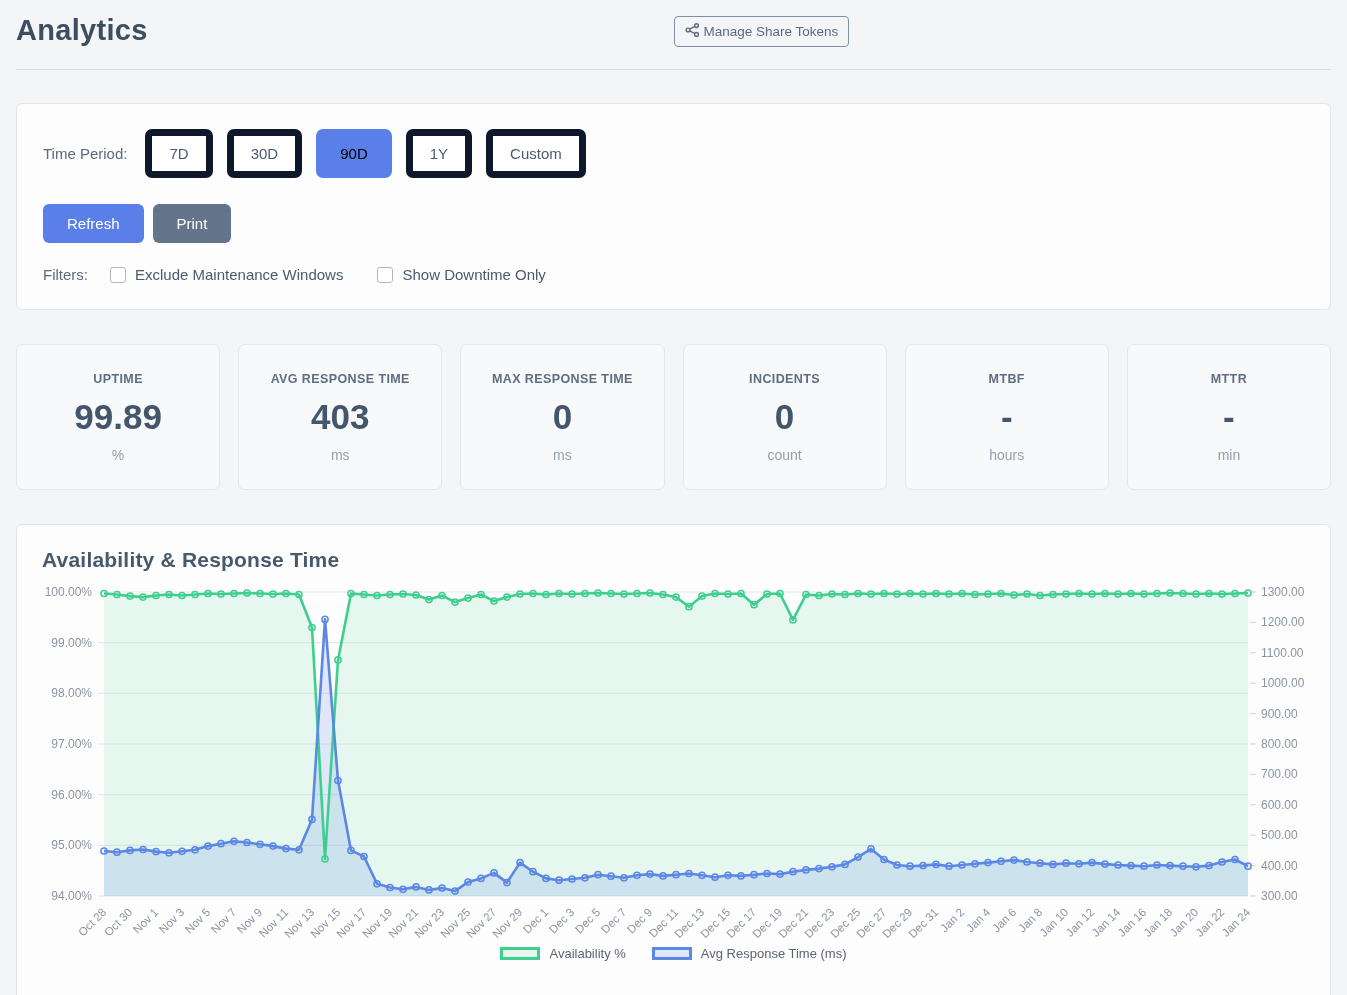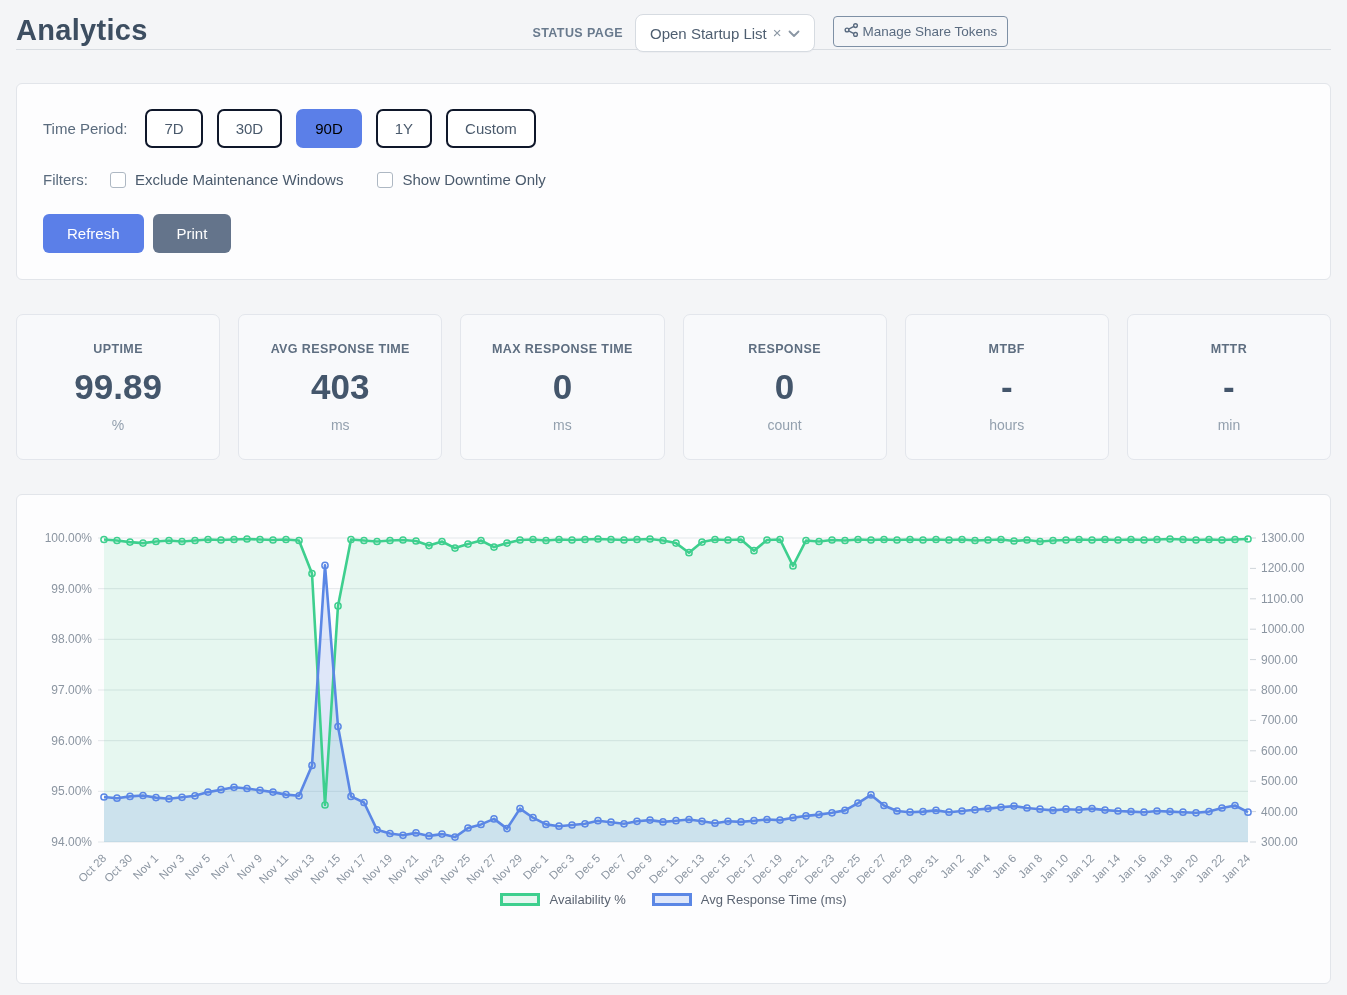--- a/index.html
+++ b/index.html
@@ -1,36 +1,36 @@
 <!DOCTYPE html>
 <html><head>
 <meta charset="utf-8">
 <style>
   * { margin:0; padding:0; box-sizing:border-box; }
   html,body { width:1347px; height:995px; background:#f4f5f7; font-family:"Liberation Sans", sans-serif; color:#47586b; overflow:hidden; }
 
   
-  .header { display:flex; align-items:flex-start; padding:10px 16px 0 16px; height:50px; margin:0 16px 0 16px; padding-left:0; padding-right:0; border-bottom:1px solid #d9dde2;gap:18px; }
+  .header { display:flex; align-items:flex-start; padding:10px 16px 0 16px; height:70px; margin:0 16px 0 16px; padding-left:0; padding-right:0; border-bottom:1px solid #d9dde2; }
   .header-left { flex:1; }
   .page-title { font-size:29px; font-weight:bold; color:#3d4e61; letter-spacing:.3px; padding-top:4px; }
   .header-center { display:flex; align-items:center; gap:12px; padding-top:4px; }
   .status-label { font-size:12.5px; color:#697a8d; letter-spacing:.4px; font-weight:bold; }
   .status-select { display:flex; align-items:center; gap:6px; background:#fff; border:1px solid #d6dbe1; border-radius:8px; padding:9px 14px; cursor:pointer; box-shadow:0 1px 1px rgba(20,40,60,.03); }
   .status-select .value { font-size:15px; color:#4e5e70; }
   .status-select .clear { color:#8a96a3; font-size:15px; line-height:10px; }
   .status-select .chev { color:#8a96a3; }
   .header-right { flex:1; display:flex; justify-content:flex-start; padding-top:6px; }
   .manage-btn { display:flex; align-items:center; gap:4px; background:transparent; border:1px solid #7e90a5; border-radius:4px; padding:6px 10px; font-size:13.5px; color:#5a6b80; cursor:pointer; font-family:inherit; }
 
   
   .panel { background:#fdfdfe; border:1px solid #e2e5ea; border-radius:6px; margin:0 16px; }
   .filter-panel { margin-top:33px; padding:25px 25px 26px 26px; }
   .row { display:flex; align-items:center; }
   .row-label { font-size:15px; color:#5a6b7d; margin-right:18px; }
-  .period-btn { border:2px solid #0f172a; background:#fff; color:#4a5a6c; font-size:15px; border-radius:7px; padding:9px 17px; margin-right:14px; cursor:pointer; font-family:inherit; }
+  .period-btn { border:7px solid #0f172a; background:#fff; color:#4a5a6c; font-size:15px; border-radius:7px; padding:9px 17px; margin-right:14px; cursor:pointer; font-family:inherit; }
   .period-btn.active { background:#5b7fe8; border-color:#5b7fe8; color:#000000; }
   .filters-row { margin-top:23px; }
   .chk-group { display:flex; align-items:center; margin-right:34px; cursor:pointer; }
   .chk-box { width:16px; height:16px; border:1.5px solid #aeb8c3; border-radius:3px; background:#fff; margin-right:9px; }
   .chk-label { font-size:15px; color:#4a5a6c; }
   .actions-row { margin-top:26px; }
   .action-btn { border:none; border-radius:6px; font-size:15px; color:#fff; padding:11px 24px; margin-right:9px; cursor:pointer; font-family:inherit; }
   .action-btn.refresh { background:#5b7fe8; }
   .action-btn.print { background:#64748b; }
 
@@ -50,32 +50,20 @@
   .legend-item { display:flex; align-items:center; gap:9px; cursor:pointer; }
   .legend-swatch { width:40px; height:13px; border-style:solid; border-width:3px; }
   .legend-text { font-size:13px; color:#5b6472; }
 </style>
 </head>
 <body>
 
 <div class="header">
   <div class="header-left">
     <div class="page-title">Analytics</div>
-  </div>
-  <div class="header-center">
-    <span class="status-label">STATUS PAGE</span>
-    <div class="status-select">
-      <span class="value">Open Startup List</span>
-      <span class="clear">×</span>
-      <span class="chev">
-        <svg width="12" height="8" viewBox="0 0 12 8">
-            <polyline points="1.5,1.5 6,6 10.5,1.5" fill="none" stroke="#8a96a3" stroke-width="1.8" stroke-linecap="round" stroke-linejoin="round"></polyline>
-          </svg>
-      </span>
-    </div>
   </div>
   <div class="header-right">
     <button class="manage-btn">
       <span>
         <svg width="15" height="14" viewBox="0 0 16 15">
             <g fill="none" stroke="#5a6b80" stroke-width="1.5">
               <circle cx="3.2" cy="7.5" r="2"></circle>
               <circle cx="12.3" cy="2.8" r="2"></circle>
               <circle cx="12.3" cy="12.2" r="2"></circle>
               <line x1="5" y1="6.6" x2="10.6" y2="3.6"></line>
@@ -86,73 +74,74 @@
       <span>Manage Share Tokens</span>
     </button>
   </div>
 </div>
 
 <div class="panel filter-panel">
   <div class="row">
     <span class="row-label">Time Period:</span>
     <span id="period-buttons"><button class="period-btn">7D</button><button class="period-btn">30D</button><button class="period-btn active">90D</button><button class="period-btn">1Y</button><button class="period-btn">Custom</button></span>
   </div>
+  <div class="row actions-row">
+    <button class="action-btn refresh">Refresh</button>
+    <button class="action-btn print">Print</button>
+  </div>
   <div class="row filters-row">
     <span class="row-label" style="margin-right:22px;">Filters:</span>
     <span id="filter-checkboxes" style="display:flex;align-items:center;">
         <span class="chk-group">
           <span class="chk-box"></span>
           <span class="chk-label">Exclude Maintenance Windows</span>
         </span>
         <span class="chk-group">
           <span class="chk-box"></span>
           <span class="chk-label">Show Downtime Only</span>
         </span>
       </span>
   </div>
-  <div class="row actions-row">
-    <button class="action-btn refresh">Refresh</button>
-    <button class="action-btn print">Print</button>
-  </div>
 </div>
 
 <div class="stats" id="stats-row">
     <div class="stat-card">
       <div class="stat-label">UPTIME</div>
       <div class="stat-value">99.89</div>
       <div class="stat-unit">%</div>
     </div>
     <div class="stat-card">
       <div class="stat-label">AVG RESPONSE TIME</div>
       <div class="stat-value">403</div>
       <div class="stat-unit">ms</div>
     </div>
     <div class="stat-card">
       <div class="stat-label">MAX RESPONSE TIME</div>
       <div class="stat-value">0</div>
       <div class="stat-unit">ms</div>
     </div>
     <div class="stat-card">
-      <div class="stat-label">RESPONSE</div>
+      <div class="stat-label">INCIDENTS</div>
       <div class="stat-value">0</div>
       <div class="stat-unit">count</div>
     </div>
     <div class="stat-card">
       <div class="stat-label">MTBF</div>
       <div class="stat-value">-</div>
       <div class="stat-unit">hours</div>
     </div>
     <div class="stat-card">
       <div class="stat-label">MTTR</div>
       <div class="stat-value">-</div>
       <div class="stat-unit">min</div>
     </div>
   </div>
 
 <div class="panel chart-card">
+  <div class="chart-title">Availability &amp; Response Time</div>
   <div class="chart-wrap">
     <svg id="chart-svg" width="1265" height="362">
         <line x1="56" y1="12" x2="1206" y2="12" stroke="#e3e7ea" stroke-width="1"></line>
         <text x="50" y="16" text-anchor="end" font-size="12" fill="#8b95a1">100.00%</text>
         <line x1="56" y1="62.666666666666664" x2="1206" y2="62.666666666666664" stroke="#e3e7ea" stroke-width="1"></line>
         <text x="50" y="66.66666666666666" text-anchor="end" font-size="12" fill="#8b95a1">99.00%</text>
         <line x1="56" y1="113.33333333333333" x2="1206" y2="113.33333333333333" stroke="#e3e7ea" stroke-width="1"></line>
         <text x="50" y="117.33333333333333" text-anchor="end" font-size="12" fill="#8b95a1">98.00%</text>
         <line x1="56" y1="164" x2="1206" y2="164" stroke="#e3e7ea" stroke-width="1"></line>
         <text x="50" y="168" text-anchor="end" font-size="12" fill="#8b95a1">97.00%</text>

